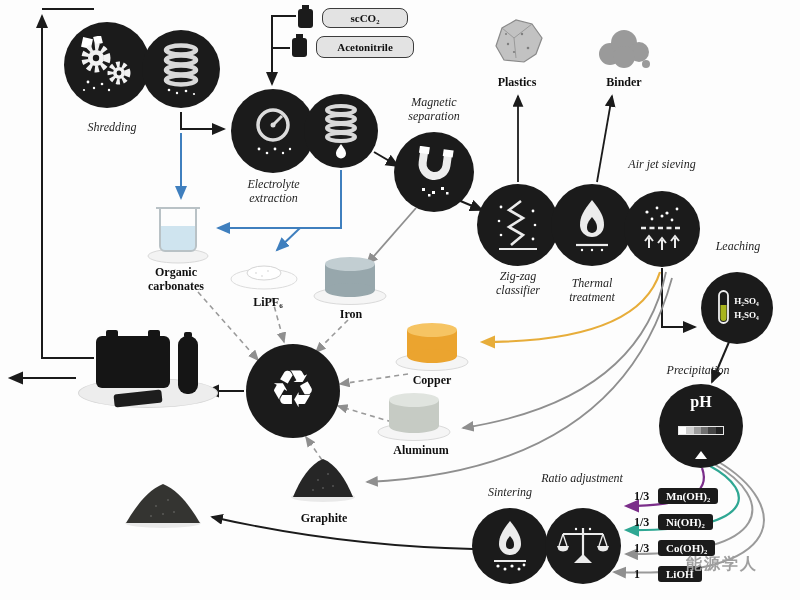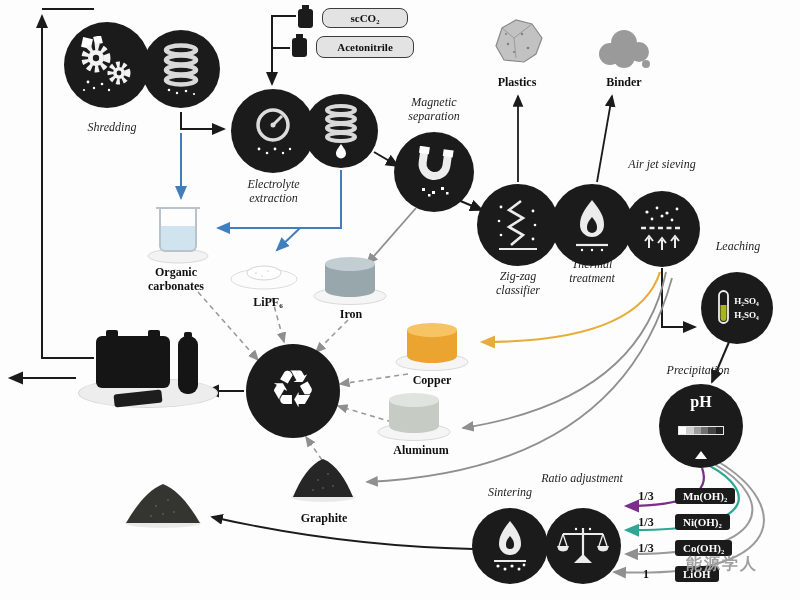--- a/index.html
+++ b/index.html
@@ -8,21 +8,21 @@
   .canvas{position:absolute;left:0;top:0;width:800px;height:600px;background:#fdfdfd}
   .wires{position:absolute;left:0;top:0;z-index:1}
   .node{position:absolute;background:#1b1b1b;border-radius:50%;display:flex;align-items:center;justify-content:center;z-index:3}
   .proc-label{position:absolute;font-style:italic;font-size:12px;color:#1e1e1e;text-align:center;line-height:1.15;z-index:4}
   .mat-label{position:absolute;font-weight:bold;font-size:12px;color:#101010;text-align:center;line-height:1.15;z-index:4}
   .pill{position:absolute;background:#e3e3e3;border:1.5px solid #3c3c3c;border-radius:8px;font-weight:bold;font-size:11px;display:flex;align-items:center;justify-content:center;z-index:3;color:#111}
   .canister{position:absolute;width:15px;height:19px;background:#1b1b1b;border-radius:3px;z-index:3}
   .canister:before{content:"";position:absolute;top:-4px;left:4px;width:7px;height:4px;background:#1b1b1b}
   .graphic{position:absolute;z-index:2}
   .prod-row{position:absolute;display:flex;align-items:center;z-index:4}
-  .ratio{font-weight:bold;font-size:12px;width:24px;text-align:center;margin-right:17px;color:#111}
+  .ratio{font-weight:bold;font-size:12px;width:24px;text-align:left;margin-right:0;color:#111}
   .chembox{display:inline-block;background:#1b1b1b;color:#fff;font-weight:bold;font-size:11px;padding:2px 8px;border-radius:3px;white-space:nowrap}
   .leach-inner{display:flex;align-items:center;gap:3px}
   .chem-col{display:flex;flex-direction:column;font-size:9px;color:#fff;font-weight:bold;line-height:1.6;white-space:nowrap}
   .precip-inner{display:flex;flex-direction:column;align-items:center;gap:16px}
   .ph-text{color:#fff;font-weight:bold;font-size:16px;line-height:1}
   .ph-bar{width:46px;height:9px;border:1px solid #e9e9e9;background:linear-gradient(90deg,#ffffff 0 16%,#cfcfcf 16% 33%,#9e9e9e 33% 50%,#6f6f6f 50% 67%,#454545 67% 84%,#222 84% 100%)}
   .ph-pointer{width:0;height:0;border-left:6px solid transparent;border-right:6px solid transparent;border-bottom:8px solid #fff}
   .recycle-glyph{color:#fff;font-size:52px;line-height:1;font-family:"DejaVu Sans",sans-serif;margin-top:-4px}
   .plate{position:absolute;border-radius:50%;background:#ededed;border:1px solid #d7d7d7;z-index:2}
   .batt{position:absolute;background:#151515;z-index:3}
@@ -223,21 +223,21 @@
       <path d="M22,3 C13,14 10,20 10,28 a12,12 0 0 0 24,0 C34,20 31,14 22,3 Z" fill="#ececec"></path>
       <path d="M22,20 C18,25 17,27 17,31 a5,5 0 0 0 10,0 C27,27 26,25 22,20 Z" fill="#1b1b1b"></path>
       <line x1="6" y1="48" x2="38" y2="48" stroke="#ececec" stroke-width="2.2"></line>
       <g fill="#fff">
           <circle cx="12" cy="53" r="1.2"></circle>
           <circle cx="22" cy="53" r="1.2"></circle>
           <circle cx="32" cy="53" r="1.2"></circle>
         </g>
     </svg>
   </div>
-  <div class="proc-label" style="left:552px;top:258px;width:80px">Thermal treatment</div>
+  <div class="proc-label" style="left:552px;top:277px;width:80px">Thermal treatment</div>
 
   <div class="proc-label" style="left:626px;top:158px;width:72px">Air jet sieving</div>
   <div class="node" style="left:624px;top:191px;width:76px;height:76px">
     <svg width="50" height="50" viewBox="0 0 50 50">
       <g fill="#fff">
           <circle cx="10" cy="8" r="1.6"></circle>
           <circle cx="20" cy="4" r="1.4"></circle>
           <circle cx="30" cy="9" r="1.6"></circle>
           <circle cx="40" cy="5" r="1.4"></circle>
           <circle cx="15" cy="15" r="1.4"></circle>

